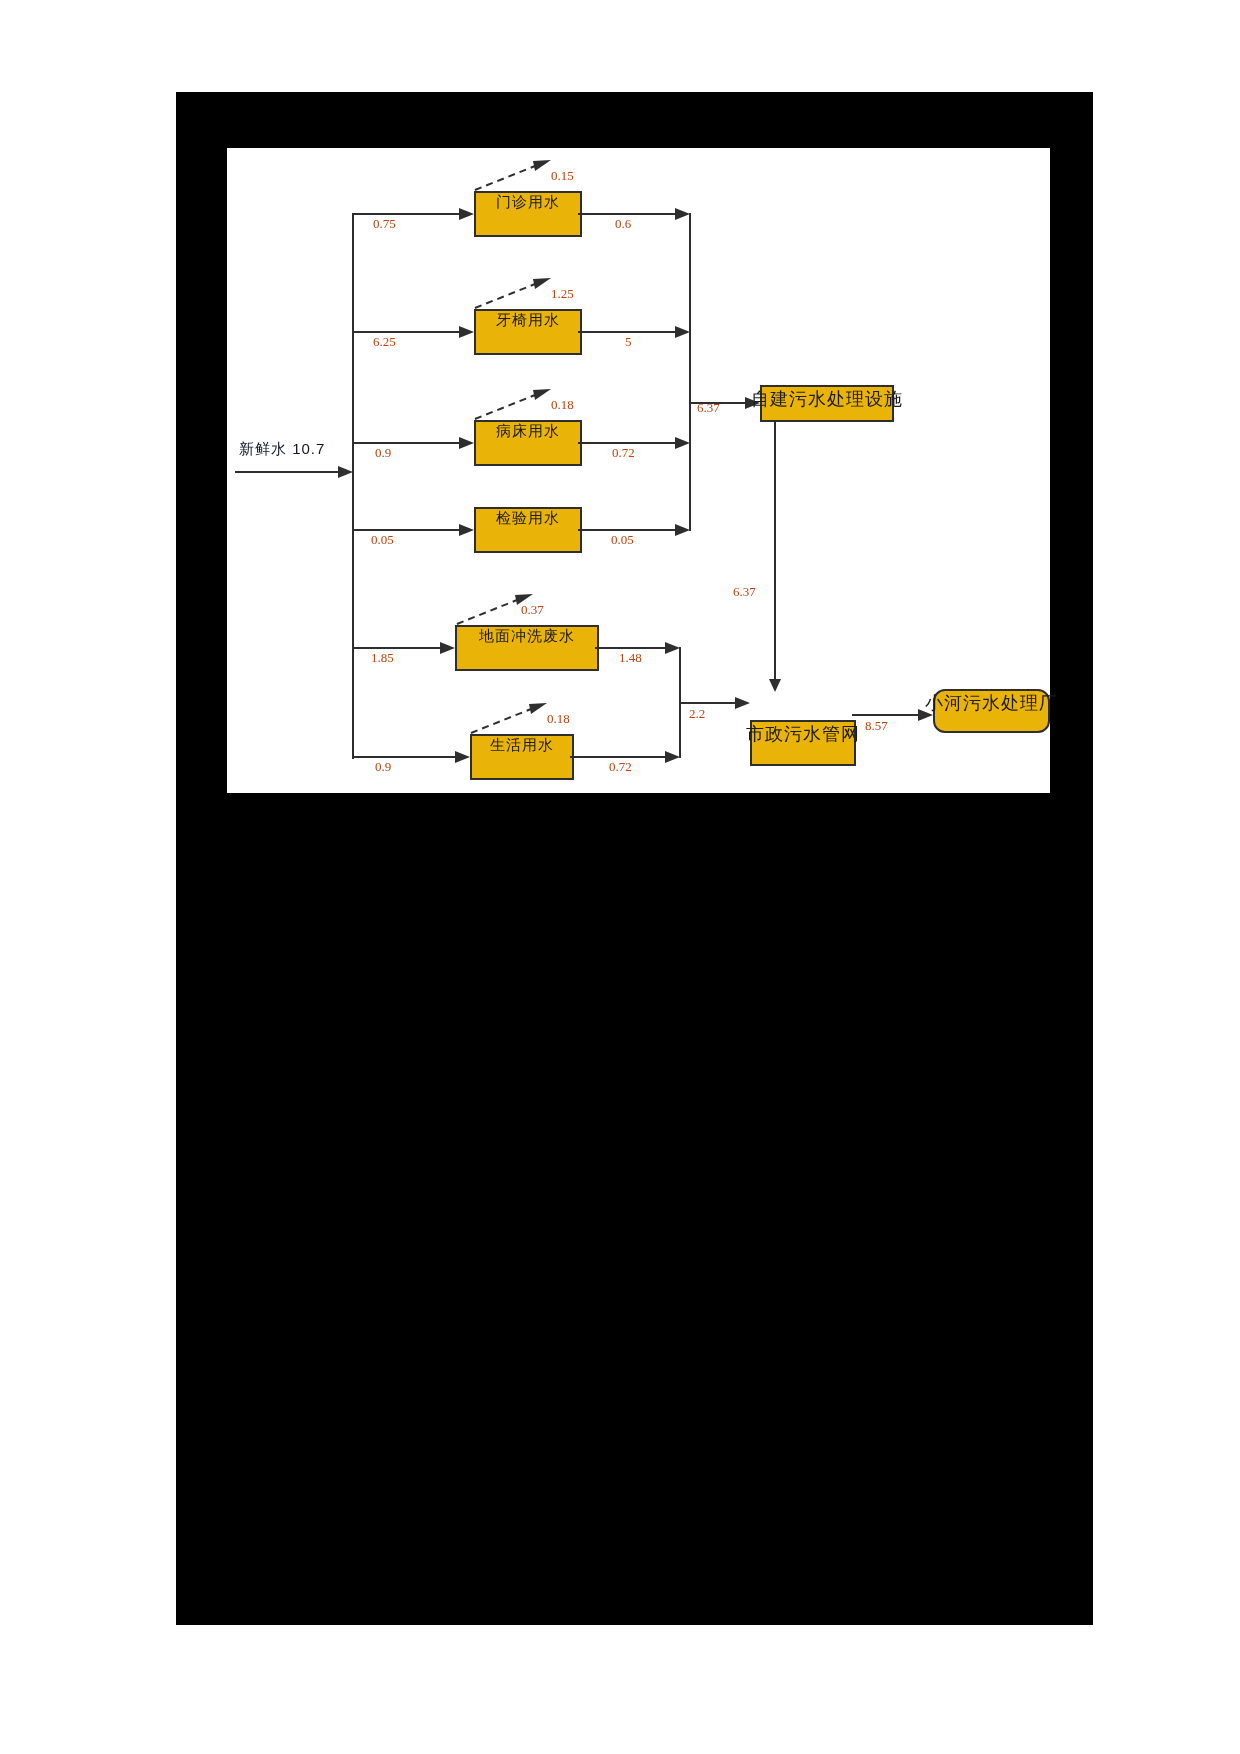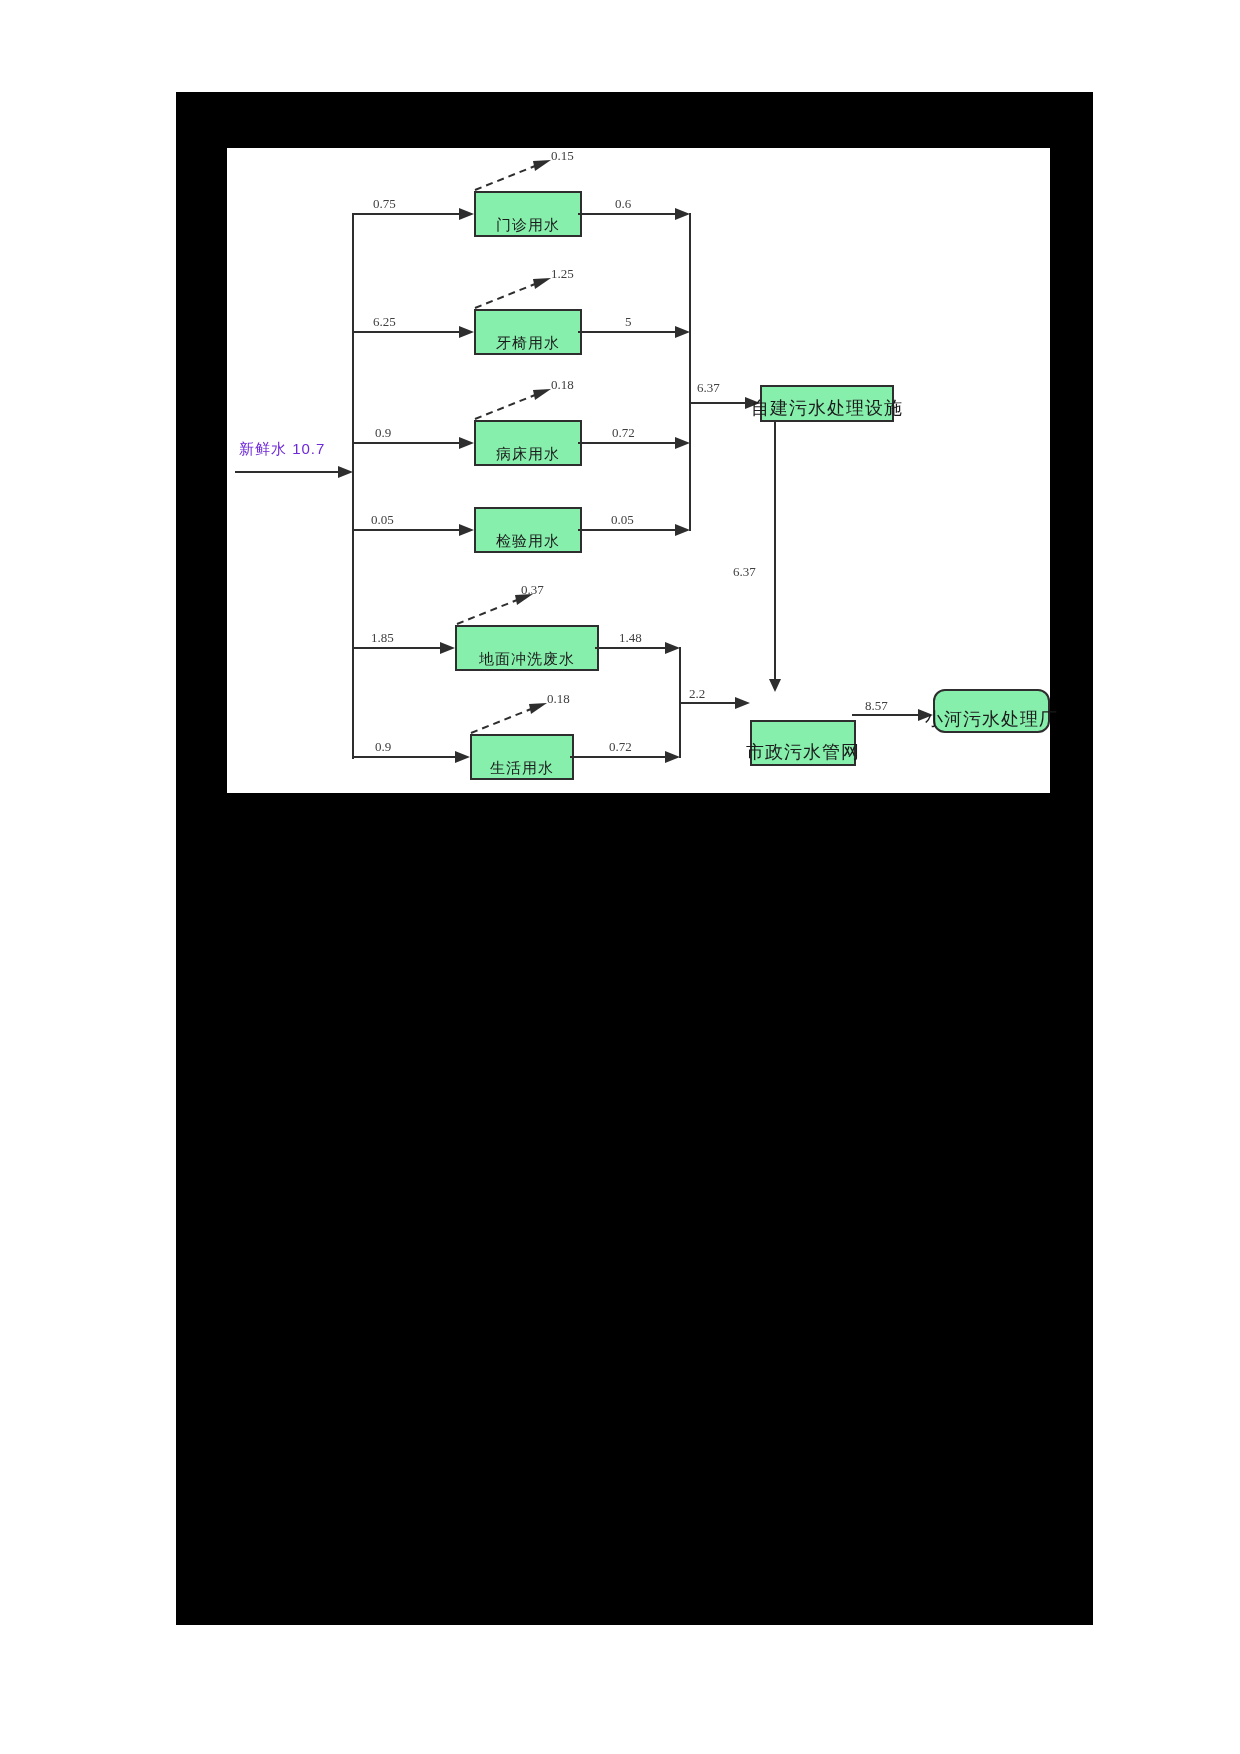--- a/index.html
+++ b/index.html
@@ -1,32 +1,32 @@
 <!DOCTYPE html>
 <html><head>
 <meta charset="utf-8">
 <style>
   html,body{margin:0;padding:0;}
   .page{position:relative;width:1240px;height:1754px;background:#ffffff;overflow:hidden;
         font-family:"Liberation Sans","DejaVu Sans",sans-serif;}
   .mat{position:absolute;left:176px;top:92px;width:917px;height:1533px;background:#000000;}
   .panel{position:absolute;left:51px;top:56px;width:823px;height:645px;background:#ffffff;}
-  .node{position:absolute;border:2px solid #2e2e2e;background:#86efac;color:#1c1c1c;
-        display:flex;align-items:flex-end;justify-content:center;
+  .node{position:absolute;border:2px solid #2e2e2e;background:#eab308;color:#1c1c1c;
+        display:flex;align-items:flex-start;justify-content:center;
         font-size:15px;letter-spacing:1px;white-space:nowrap;}
   .node.small{font-size:18px;}
   .hline{position:absolute;height:2px;background:#2e2e2e;}
   .vline{position:absolute;width:2px;background:#2e2e2e;}
   .arr-r{position:absolute;width:0;height:0;border-left:15px solid #2e2e2e;
          border-top:6px solid transparent;border-bottom:6px solid transparent;}
   .arr-d{position:absolute;width:0;height:0;border-top:13px solid #2e2e2e;
          border-left:6px solid transparent;border-right:6px solid transparent;}
-  .num{position:absolute;color:#404040;font-family:"Liberation Serif","DejaVu Serif",serif;
-       font-size:13px;white-space:nowrap;}
-  .cjk{position:absolute;color:#6d28d9;font-size:15px;letter-spacing:1px;white-space:nowrap;text-align:center;}
+  .num{position:absolute;color:#c2410c;font-family:"Liberation Serif","DejaVu Serif",serif;
+       font-size:13px;white-space:nowrap;margin-top:20px;}
+  .cjk{position:absolute;color:#0f172a;font-size:15px;letter-spacing:1px;white-space:nowrap;text-align:center;}
   .loss{position:absolute;overflow:visible;}
 </style>
 </head>
 <body>
 
 <div class="page">
   <div class="mat">
     <div class="panel">
 
       <div class="cjk" style="left:12px;top:292px;">新鲜水 10.7</div>

